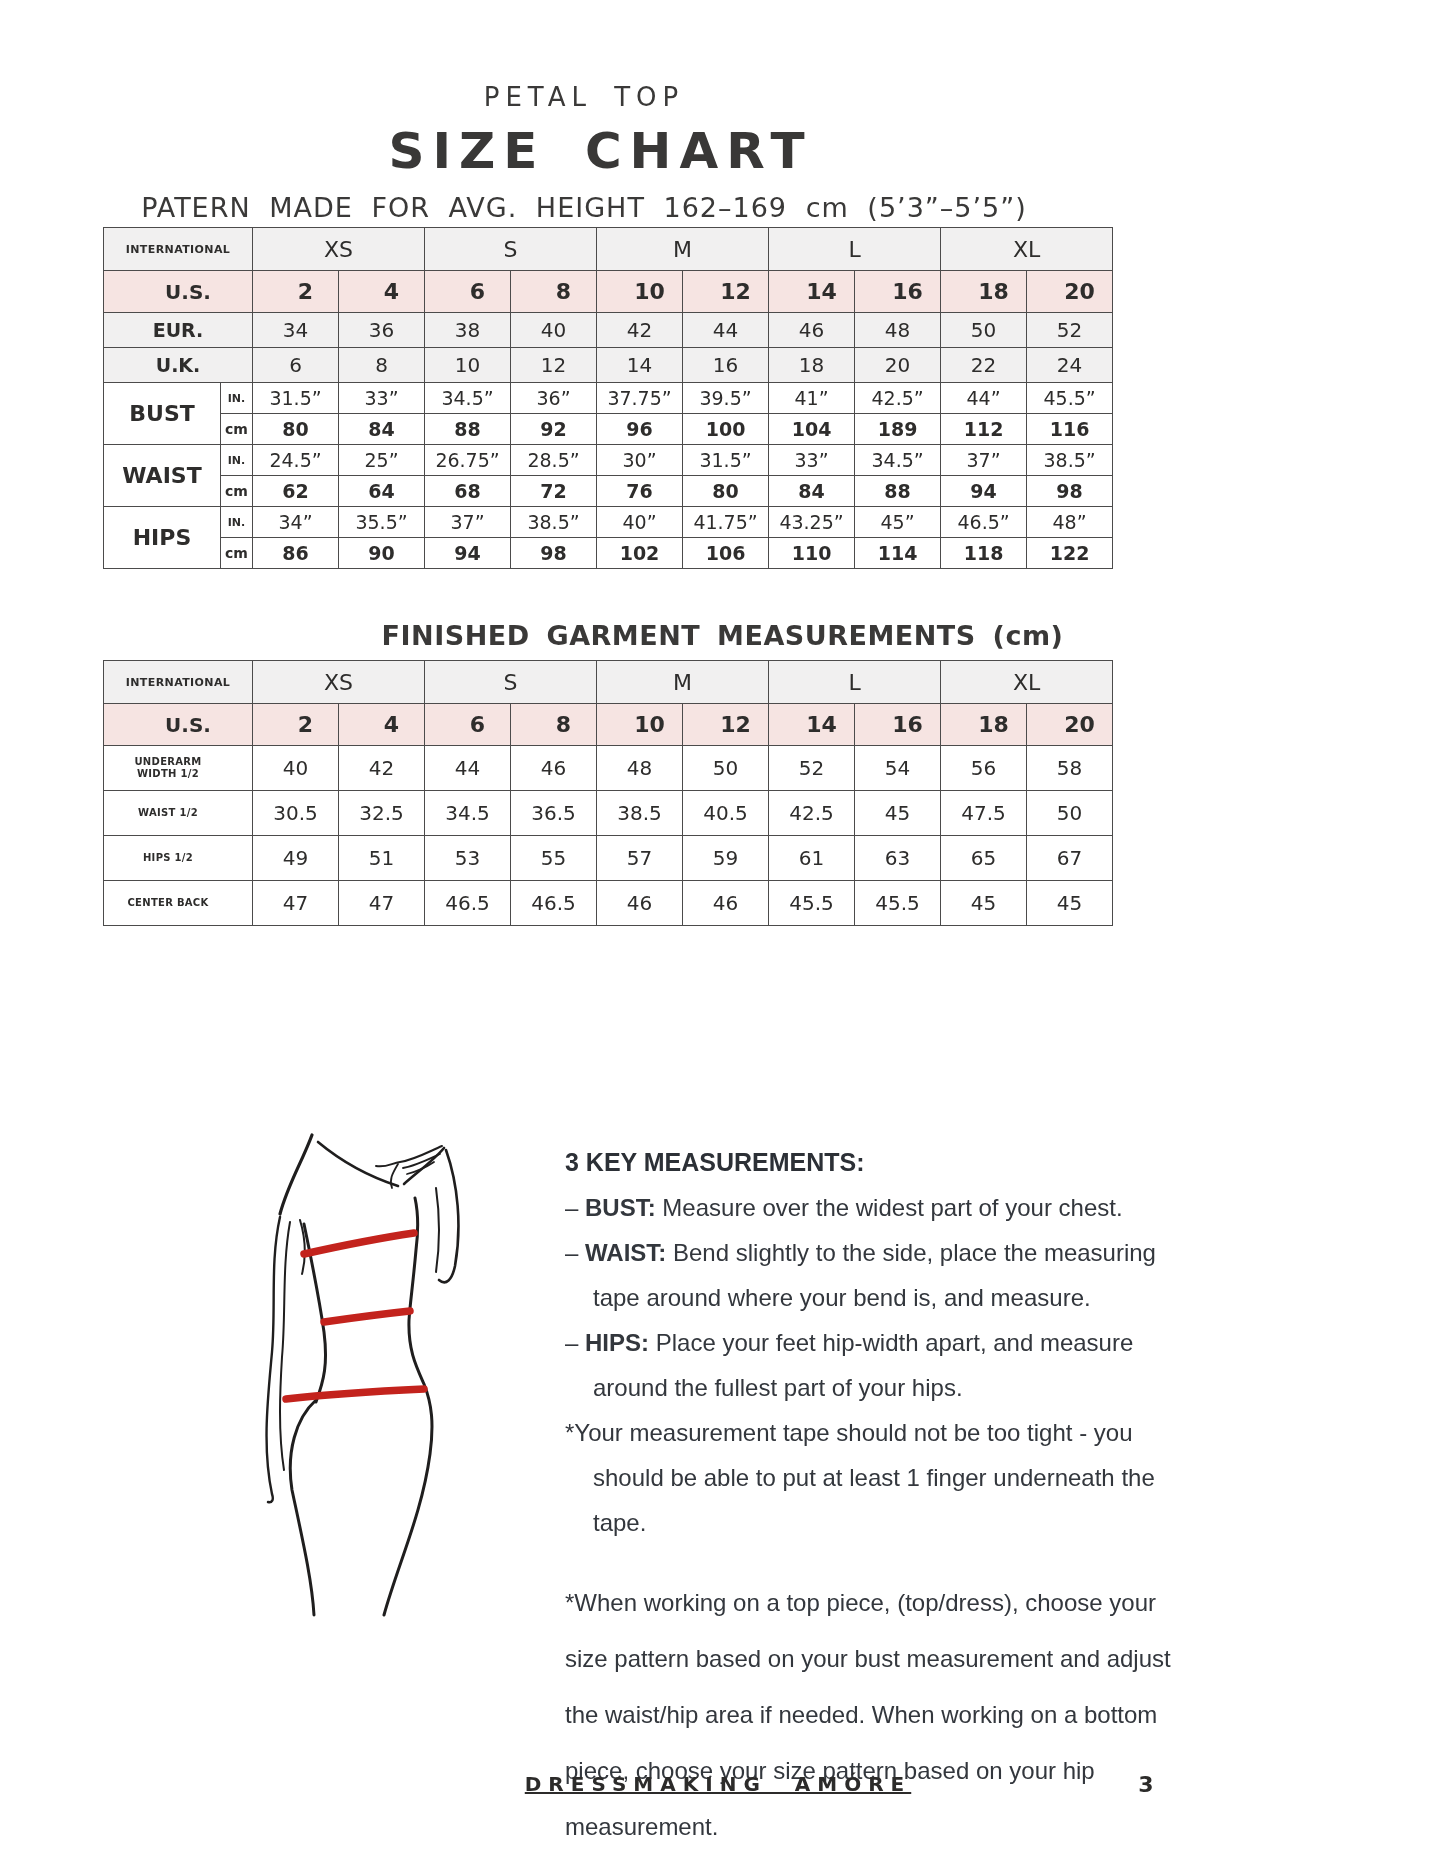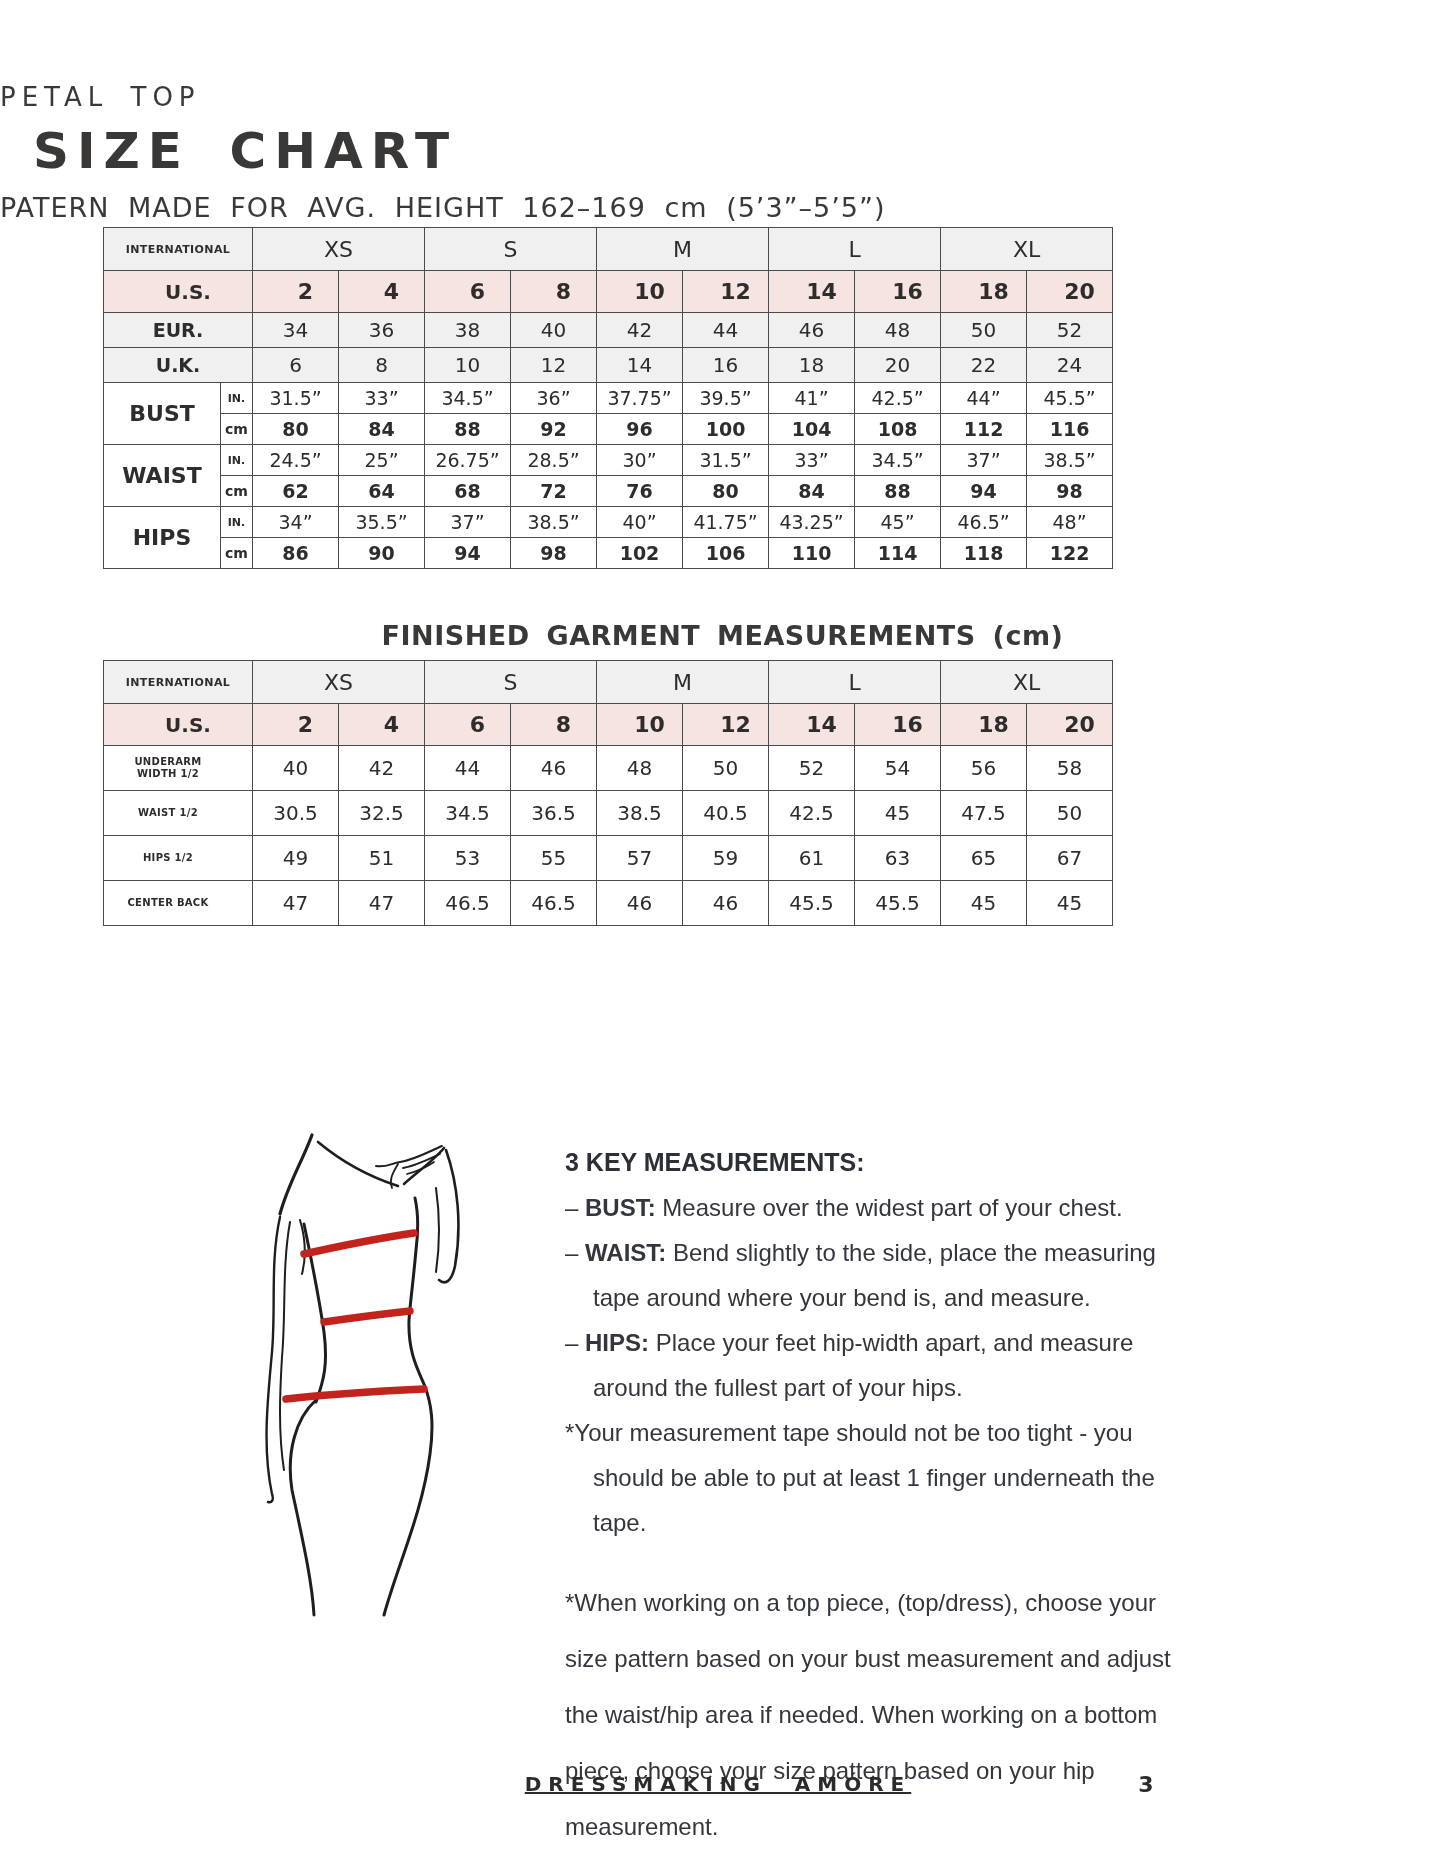--- a/index.html
+++ b/index.html
@@ -3,21 +3,21 @@
 <meta charset="utf-8">
 <style>
   * { margin:0; padding:0; box-sizing:border-box; }
   html,body { background:#ffffff; }
   .page {
     position:relative; width:1445px; height:1870px; background:#fff;
     font-family:"DejaVu Sans","Liberation Sans",sans-serif;
     color:var(--text,#2e2d2c); overflow:hidden;
   }
   
-  .doc-header { position:absolute; left:0; top:82px; width:1168px; }
+  .doc-header { position:absolute; left:0; top:82px; width:1168px; text-align:center; }
   .pattern-name { font-size:26px; letter-spacing:6px; word-spacing:8px; font-weight:400; color:#3a3938; }
   .page-title  { font-size:50px; font-weight:700; letter-spacing:8px; word-spacing:14px; margin-top:10px; color:#393837;margin-left:33px; }
   .subtitle    { font-size:27px; letter-spacing:1px; word-spacing:9px; margin-top:12px; color:#3a3938; }
 
   
   table { border-collapse:collapse; table-layout:fixed; background:#5eead4; position:absolute; }
   .t1 { left:103px; top:227px; width:1009px; }
   .t2 { left:103px; top:660px; width:1009px; }
   td { border:1px solid var(--border,#4c4b4b); text-align:center; vertical-align:middle; padding:0; overflow:hidden; }
 
@@ -160,21 +160,21 @@
         </tr>
         <tr class="r-meas">
           <td class="unit unit-cm">cm</td>
           <td class="meas-val cm-val">80</td>
           <td class="meas-val cm-val">84</td>
           <td class="meas-val cm-val">88</td>
           <td class="meas-val cm-val">92</td>
           <td class="meas-val cm-val">96</td>
           <td class="meas-val cm-val">100</td>
           <td class="meas-val cm-val">104</td>
-          <td class="meas-val cm-val">108</td>
+          <td class="meas-val cm-val">189</td>
           <td class="meas-val cm-val">112</td>
           <td class="meas-val cm-val">116</td>
         </tr>
         <tr class="r-meas">
           <td class="lbl meas-lbl" rowspan="2">WAIST</td>
           <td class="unit unit-in">IN.</td>
           <td class="meas-val in-val">24.5”</td>
           <td class="meas-val in-val">25”</td>
           <td class="meas-val in-val">26.75”</td>
           <td class="meas-val in-val">28.5”</td>

